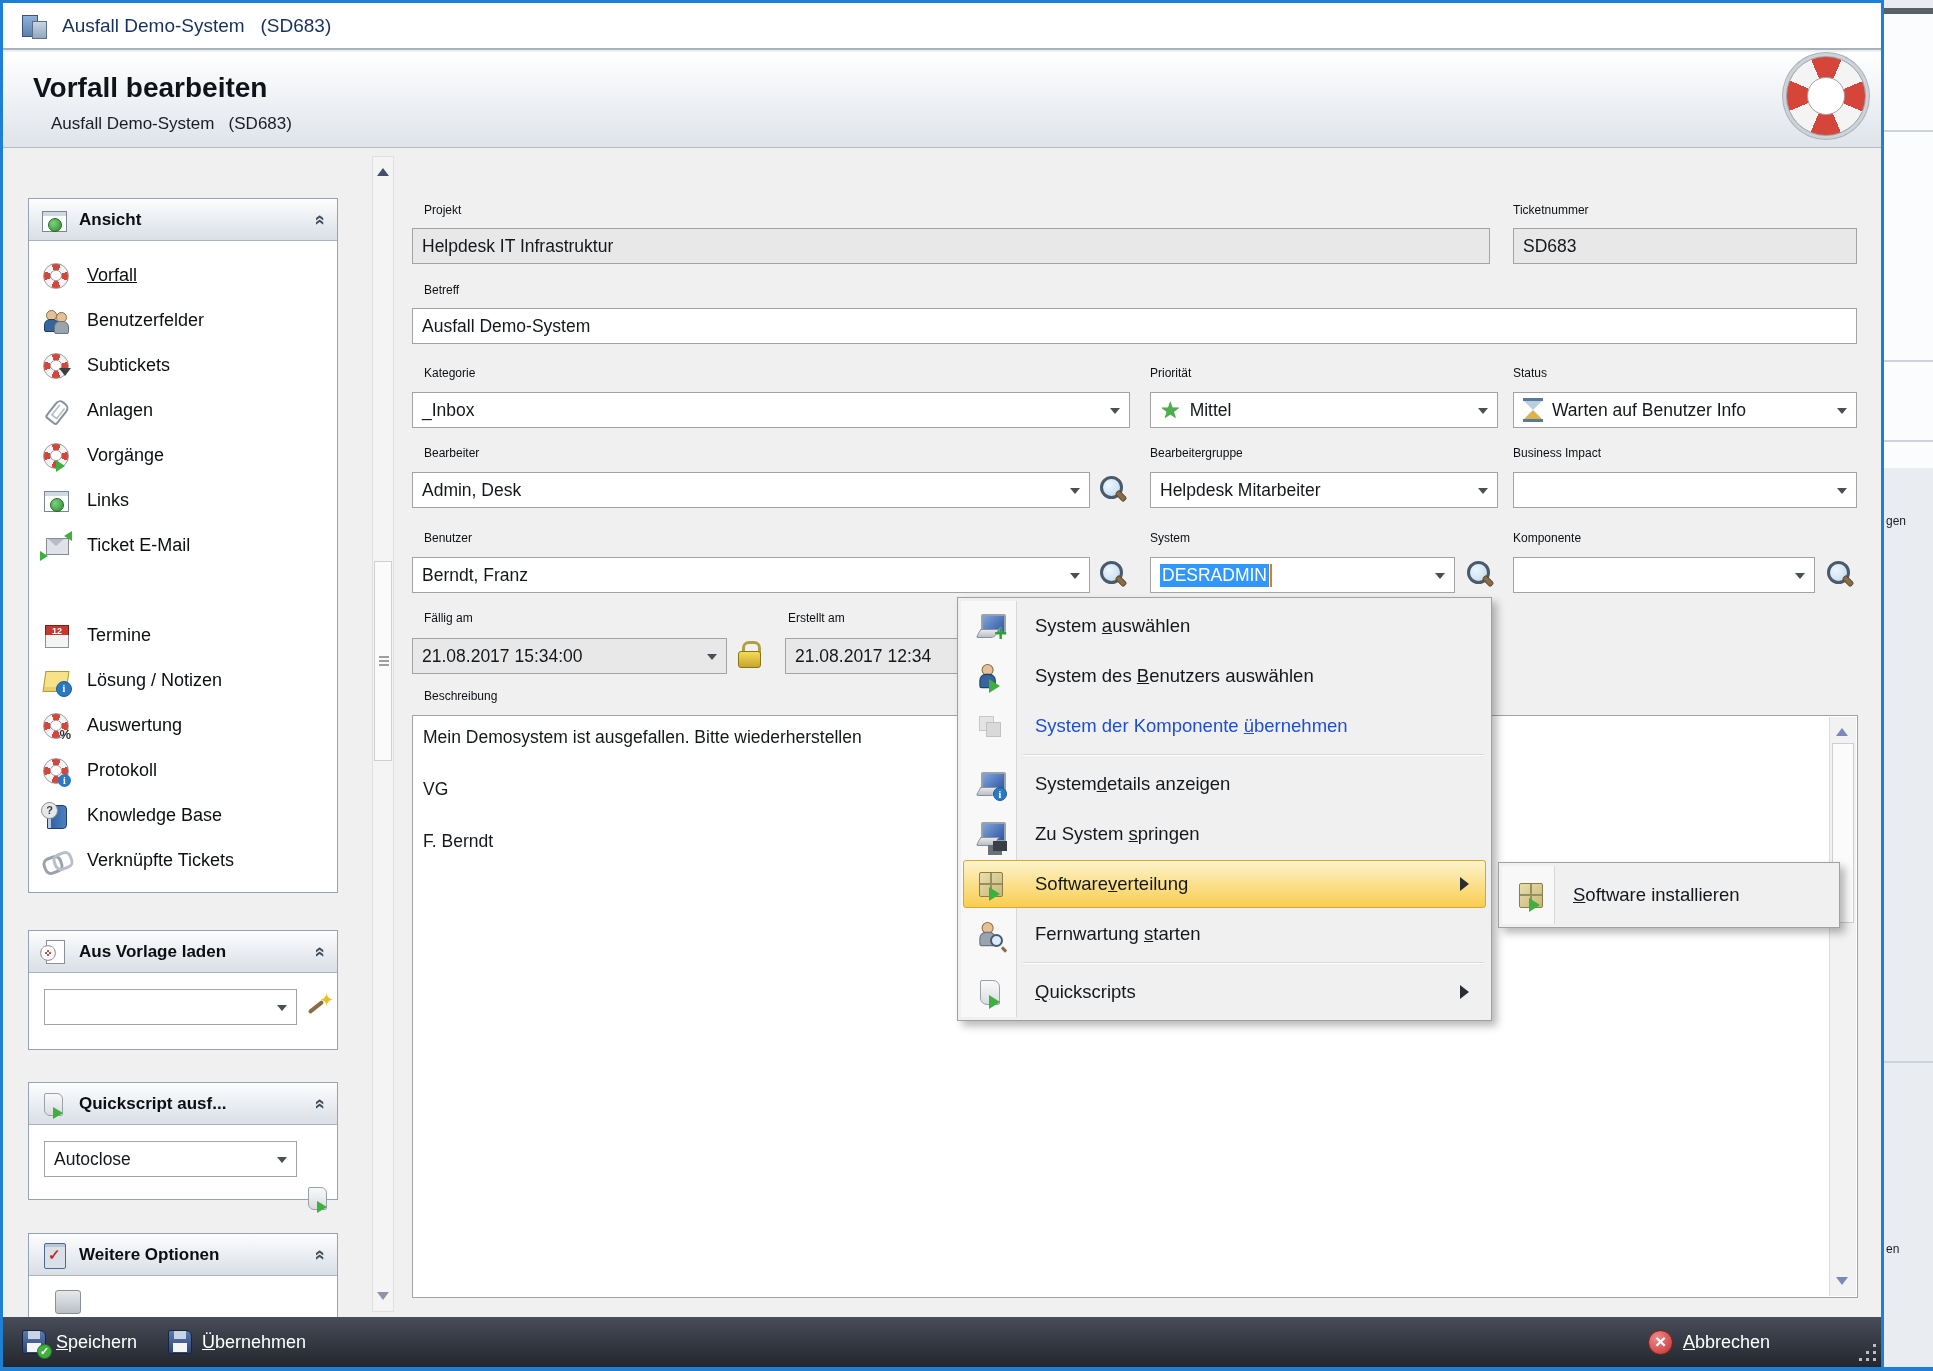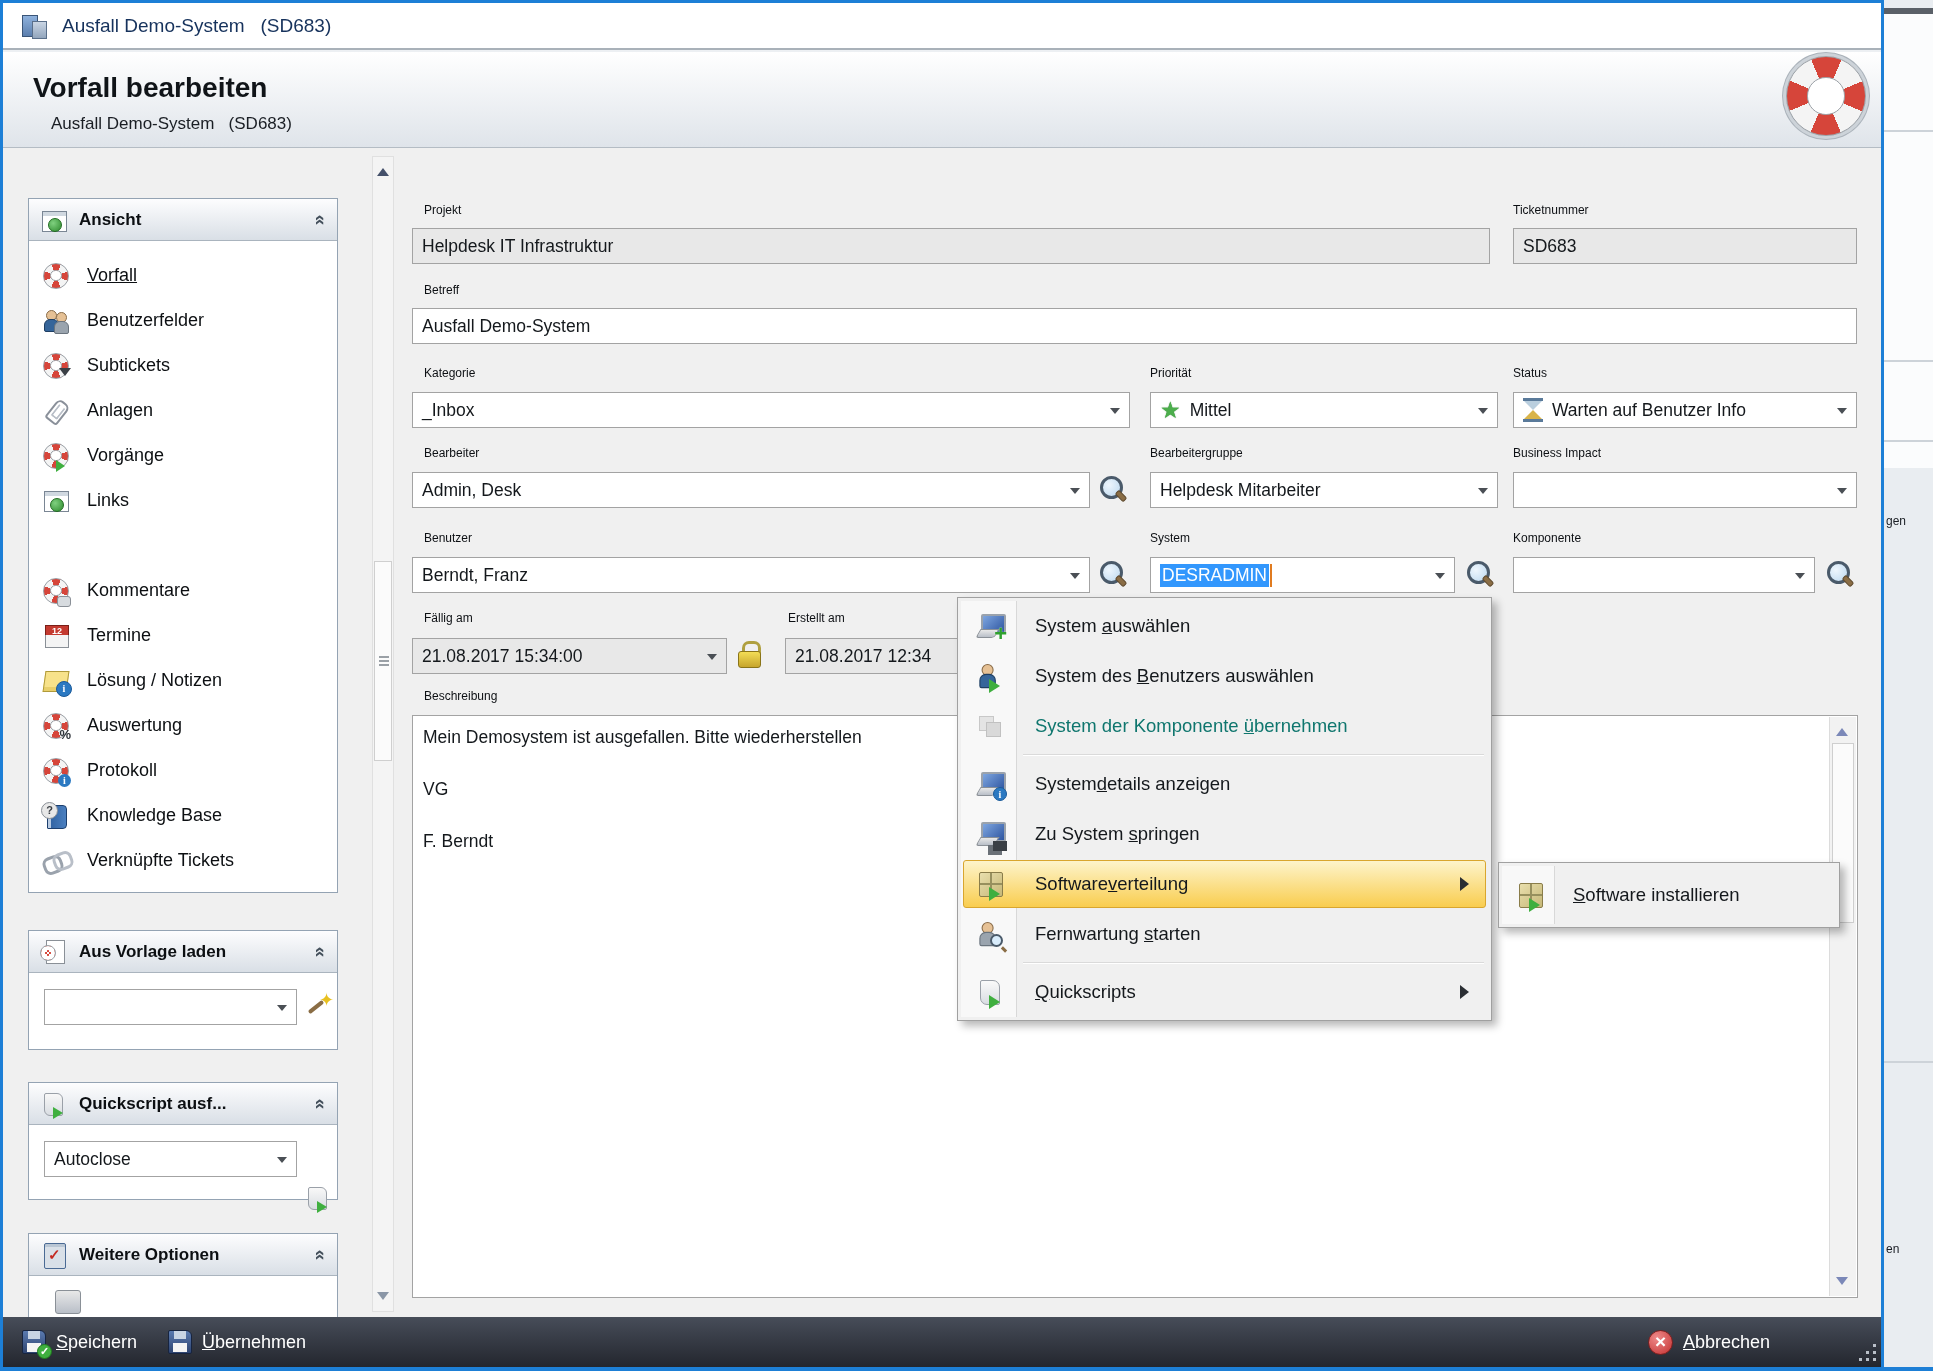--- a/index.html
+++ b/index.html
@@ -123,21 +123,21 @@
   .desc-box { position:absolute; left:412px; top:715px; width:1446px; height:583px; background:#fff; border:1px solid #a3a3a3; font-size:17.5px; color:#14181c; padding:8px 10px; line-height:26px; white-space:pre-line; }
   .desc-scroll { position:absolute; left:1829px; top:717px; width:27px; height:579px; background:#f2f2f2; border-left:1px solid #dcdcdc; }
   .desc-thumb { position:absolute; left:2px; top:26px; width:22px; height:180px; background:#fbfbfb; border:1px solid #cfcfcf; }
 
   
   .menu { position:absolute; left:957px; top:597px; width:535px; background:#f0f0f0; border:1px solid #a0a0a0; box-shadow:5px 5px 8px rgba(0,0,0,0.28); padding:3px; z-index:40; }
   .menu::before { content:''; position:absolute; left:3px; top:3px; bottom:3px; width:55px; background:#f8f8f8; border-right:1px solid #d8d8d8; }
   .menu-item { position:relative; height:50px; display:flex; align-items:center; }
   .mi-iconcell { width:58px; display:flex; align-items:center; justify-content:center; flex:none; position:relative; z-index:2; }
   .mi-label { font-size:18.5px; color:#14181c; margin-left:16px; position:relative; z-index:2; }
-  .menu-item.disabled .mi-label { color:#0f766e; }
+  .menu-item.disabled .mi-label { color:#1d4ed8; }
   .menu-item.disabled .mic { opacity:0.45; filter:grayscale(1); }
   .menu-item.hl::before { content:''; position:absolute; inset:1px 2px; background:linear-gradient(#fdf4cb,#f9cd4f); border:1px solid #d9a62e; border-radius:3px; }
   .mi-subarrow { position:absolute; right:12px; top:18px; width:0; height:0; border:7px solid transparent; border-left:9px solid #2a2e33; z-index:2; }
   .menu-sep { height:2px; background:#dadada; border-bottom:1px solid #fff; margin:3px 4px 3px 62px; }
 
   .mic { width:28px; height:28px; position:relative; }
   .mic-monitor::before { content:''; position:absolute; left:5px; top:2px; width:21px; height:16px; background:linear-gradient(135deg,#7ea6e0,#2e55a0); border:2px solid #9aa2ac; border-radius:2px; }
   .mic-monitor::after { content:''; position:absolute; left:2px; top:17px; width:17px; height:7px; background:linear-gradient(#e8e8e8,#b9bfc8); border:1px solid #8a9097; border-radius:0 0 3px 3px; transform:skewX(-30deg); }
   .badge { position:absolute; z-index:3; right:-3px; bottom:-3px; }
   .badge-plus { color:#2ea02e; font-size:22px; font-weight:bold; line-height:0.8; text-shadow:0 0 1px #fff; }
@@ -244,23 +244,26 @@
     <span class="item-label">Anlagen</span>
   </div>
   <div class="side-item" style="top:234px">
     <span class="ic lifering ic-ring-play"></span>
     <span class="item-label">Vorgänge</span>
   </div>
   <div class="side-item" style="top:279px">
     <span class="ic ic-linkwin"></span>
     <span class="item-label">Links</span>
   </div>
-  <div class="side-item" style="top:369px">
-    <span class="ic lifering ic-ring-comment"></span>
-    <span class="item-label">Kommentare</span>
+  <div class="side-item" style="top:324px">
+    <span class="ic ic-mail">
+        <span class="mailarrow"></span>
+        <span class="mailarrow up"></span>
+      </span>
+    <span class="item-label">Ticket E-Mail</span>
   </div>
   <div class="side-item" style="top:414px">
     <span class="ic ic-cal"></span>
     <span class="item-label">Termine</span>
   </div>
   <div class="side-item" style="top:459px">
     <span class="ic ic-note"></span>
     <span class="item-label">Lösung / Notizen</span>
   </div>
   <div class="side-item" style="top:504px">

